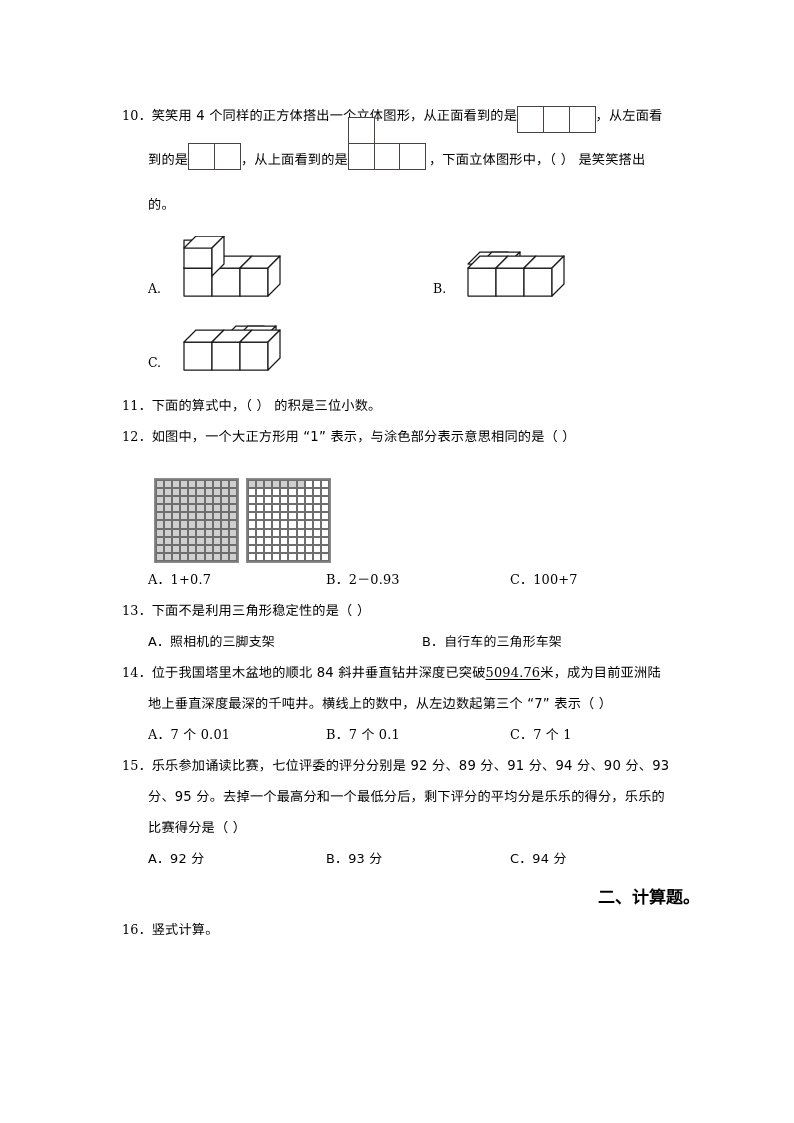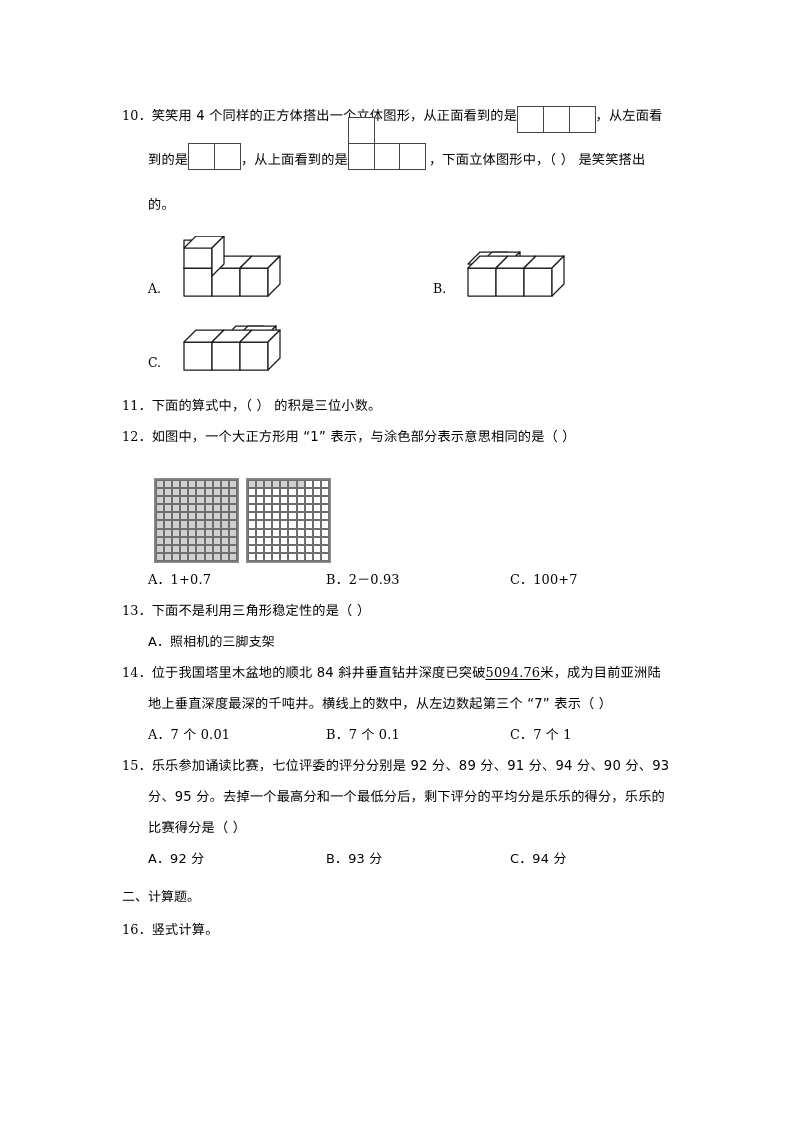--- a/index.html
+++ b/index.html
@@ -151,24 +151,25 @@
     border: 0.9px solid #6e6e6e;
     box-sizing: border-box;
     background: #ffffff;
   }
   .grid100 .gc.on {
     background: #cfcfcf;
   }
 
   
   .section-head {
-    font-weight: normal;
-    font-size: 13px;
+    font-weight: bold;
+    font-size: 17px;
     line-height: 34px;
     margin-top: 6px;
+    text-align: right;
   }
 </style>
 </head>
 <body>
 
 <div class="page">
 <div class="content">
 
   <div class="q">
     <div class="q-line">
@@ -476,20 +477,21 @@
       <span class="op op-c mono-opt">C．100+7</span>
     </div>
   </div>
 
   <div class="q">
     <div class="q-line">
       <span class="num">13．</span><span class="cn">下面不是利用三角形稳定性的是（        ）</span>
     </div>
     <div class="opts">
       <span class="op op-a cn" style="font-size:12.9px;">A．照相机的三脚支架</span>
+      <span class="op op-b-wide cn" style="font-size:12.9px;">B．自行车的三角形车架</span>
     </div>
   </div>
 
   <div class="q">
     <div class="q-line">
       <span class="num">14．</span><span class="cn">位于我国塔里木盆地的顺北 84 斜井垂直钻井深度已突破</span><span class="mono-opt uline">5094.76</span><span class="cn">米，成为目前亚洲陆</span>
     </div>
     <div class="q-line indent">
       <span class="cn">地上垂直深度最深的千吨井。横线上的数中，从左边数起第三个 “7” 表示（        ）</span>
     </div>

